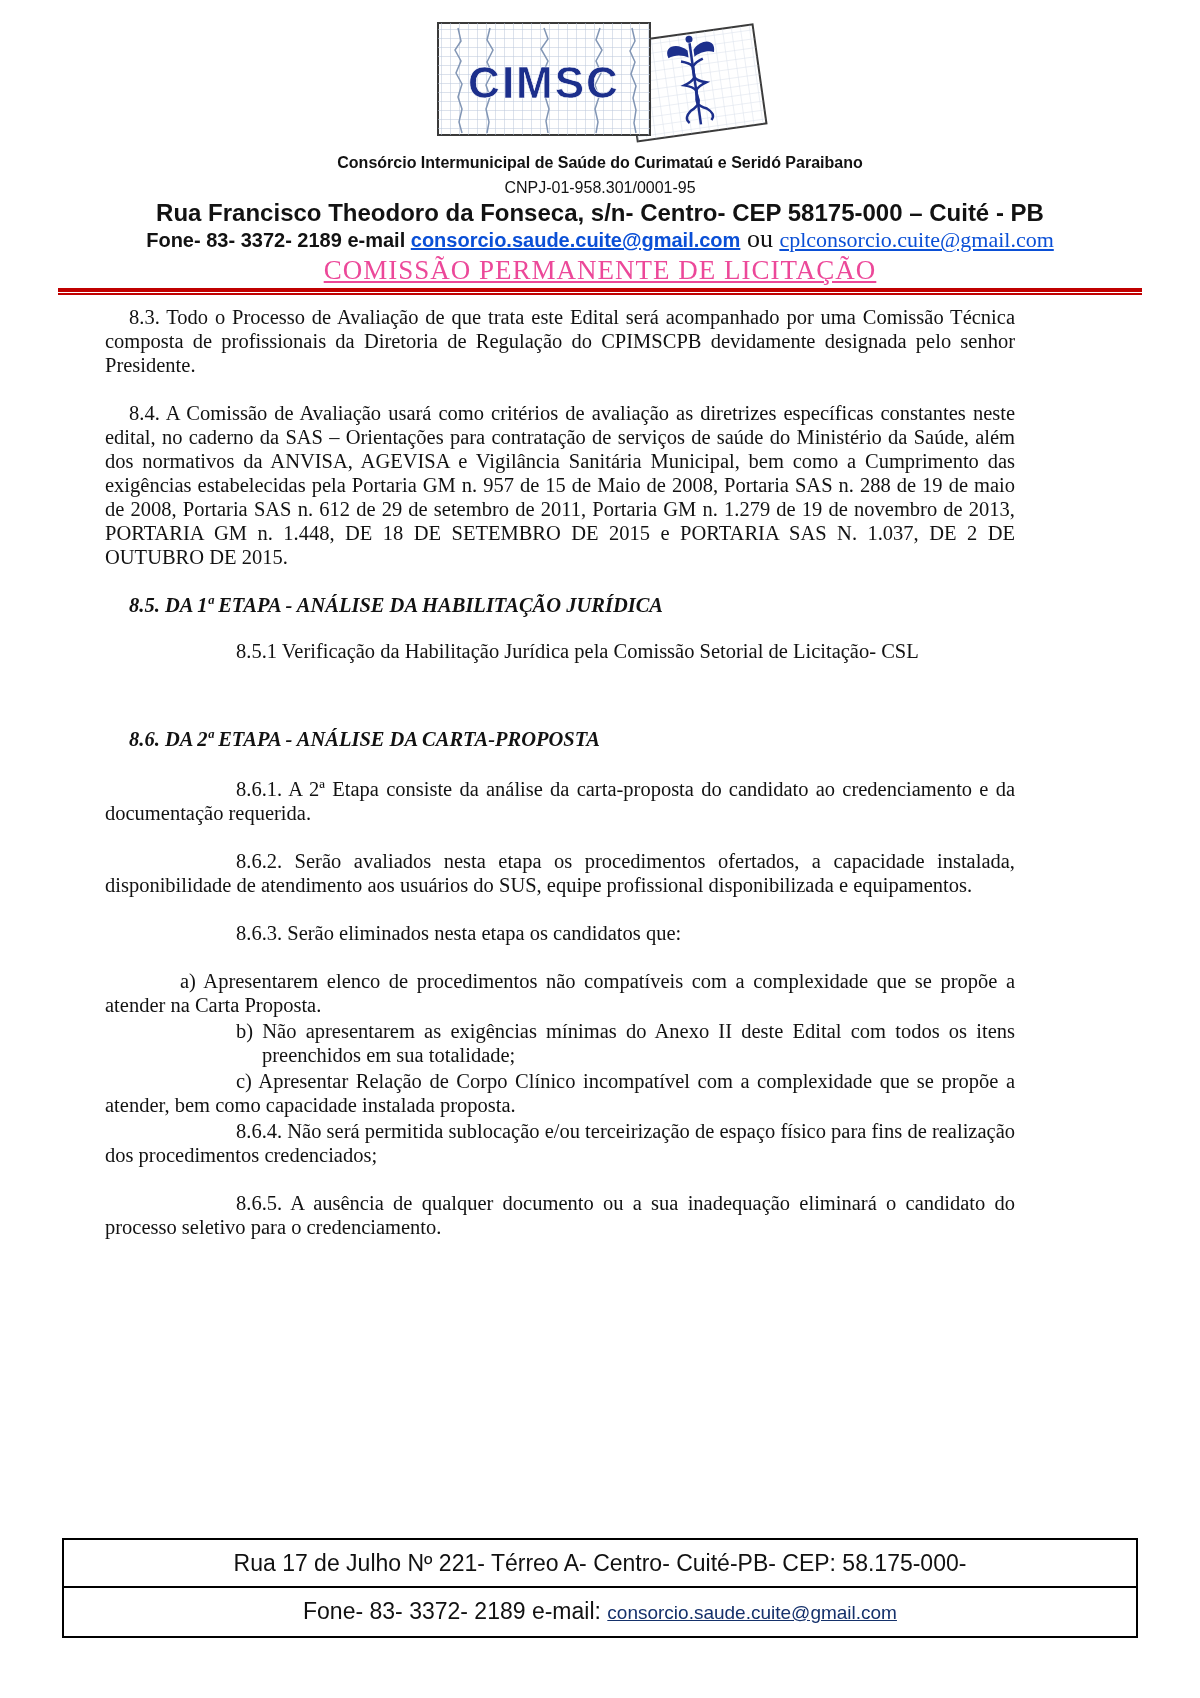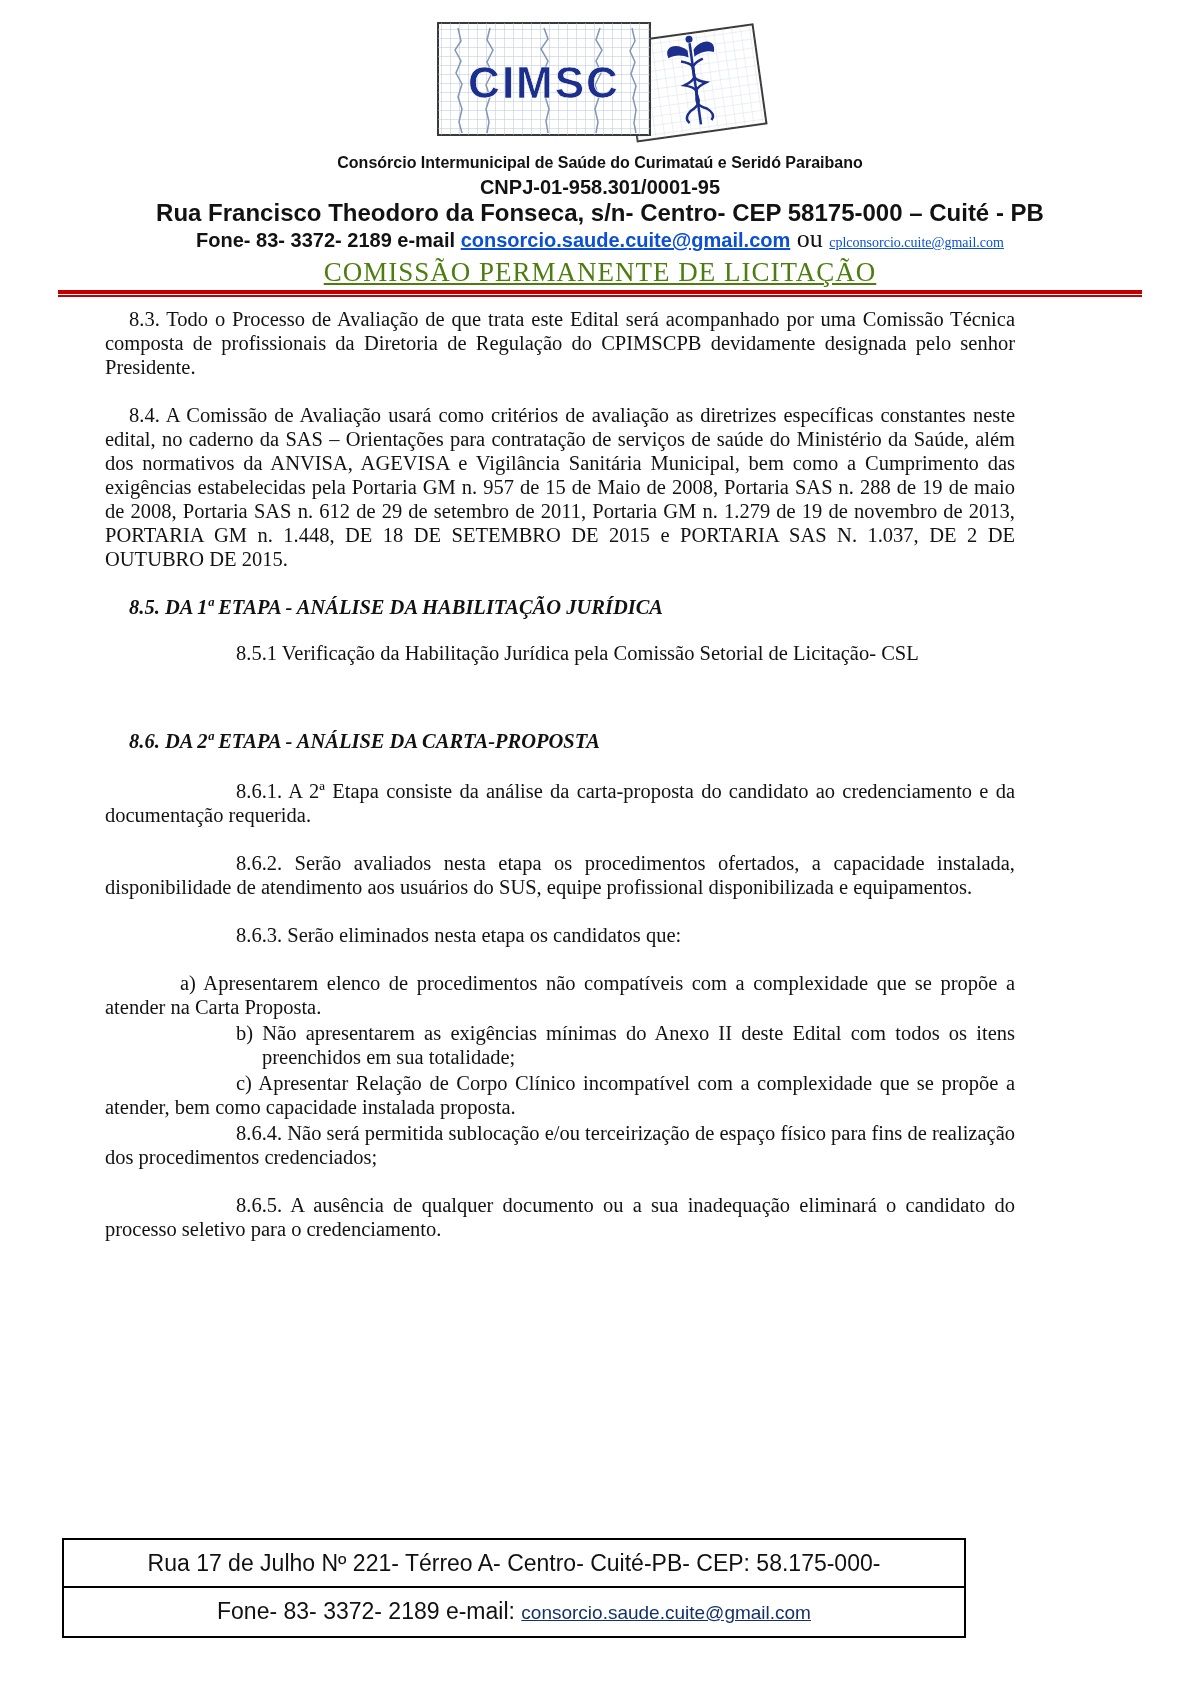--- a/index.html
+++ b/index.html
@@ -5,27 +5,27 @@
 <style>
   * { margin:0; padding:0; box-sizing:border-box; }
   html,body { background:#ffffff; }
   body { width:1200px; font-family:"Liberation Serif", serif; color:#121212; }
   .page { position:relative; width:1200px; height:1698px; background:#ffffff; overflow:hidden; }
 
   
   .header { text-align:center; padding-top:20px; }
   .logo-wrap { display:flex; justify-content:center; margin-bottom:4px; }
   .org-name { font-family:"Liberation Sans", sans-serif; font-weight:bold; font-size:16px; line-height:25px; }
-  .cnpj { font-family:"Liberation Sans", sans-serif; font-weight:bold; font-size:20px; line-height:25px; }
+  .cnpj { font-family:"Liberation Sans", sans-serif; font-weight:normal; font-size:16px; line-height:25px; }
   .address { font-family:"Liberation Sans", sans-serif; font-weight:bold; font-size:24px; line-height:25px; }
   .contact { font-family:"Liberation Sans", sans-serif; font-weight:bold; font-size:20px; line-height:27px; }
   .contact .sep { font-family:"Liberation Serif", serif; font-weight:normal; font-size:26px; }
   a.email { color:#0a4fd6; text-decoration:underline; cursor:pointer; }
-  a.email.serif { font-family:"Liberation Serif", serif; font-weight:normal; font-size:14px; }
-  .commission { font-family:"Liberation Serif", serif; font-size:27px; line-height:31px; color:#4d7c0f;
+  a.email.serif { font-family:"Liberation Serif", serif; font-weight:normal; font-size:22px; }
+  .commission { font-family:"Liberation Serif", serif; font-size:27px; line-height:31px; color:#ec4899;
                 letter-spacing:1px; text-decoration:underline; margin-top:1px; }
   .red-rule { margin:2px 58px 0 58px; height:7px; border-top:4px solid #c00000; border-bottom:2px solid #c00000; }
 
   
   .content { margin:10px 185px 0 105px; font-size:20.5px; line-height:24px; }
   .content p, .content h2 { text-align:justify; }
   .bold { font-weight:normal; }
   .ind-sm  { text-indent:24px; }
   .ind-lg  { text-indent:131px; }
   .ind-a   { text-indent:75px; }
@@ -34,21 +34,21 @@
   .p851    { margin-left:131px; text-align:left; }
 
   .mb { margin-bottom:24px; }
   .mb-sm { margin-bottom:2px; }
   .mb-h85 { margin-bottom:22px; }
   .mb-big { margin-bottom:64px; }
   .mb-h86 { margin-bottom:26px; }
   .mb-865 { margin-bottom:30px; }
 
   
-  .footer-box { position:absolute; left:62px; top:1538px; width:904px; border:2px solid #000; background:#fff; }
+  .footer-box { position:absolute; left:62px; top:1538px; width:1076px; border:2px solid #000; background:#fff; }
   .footer-row { text-align:center; padding:9px 6px; font-family:"Liberation Sans", sans-serif; font-size:23px; line-height:28px; color:#111; }
   .footer-row.first { border-bottom:2px solid #000; }
   .footer-email { font-family:"Liberation Sans", sans-serif; font-size:19px; color:#15316b; text-decoration:underline; }
 </style>
 </head>
 <body>
 
 <div class="page">
 
   <header class="header">

